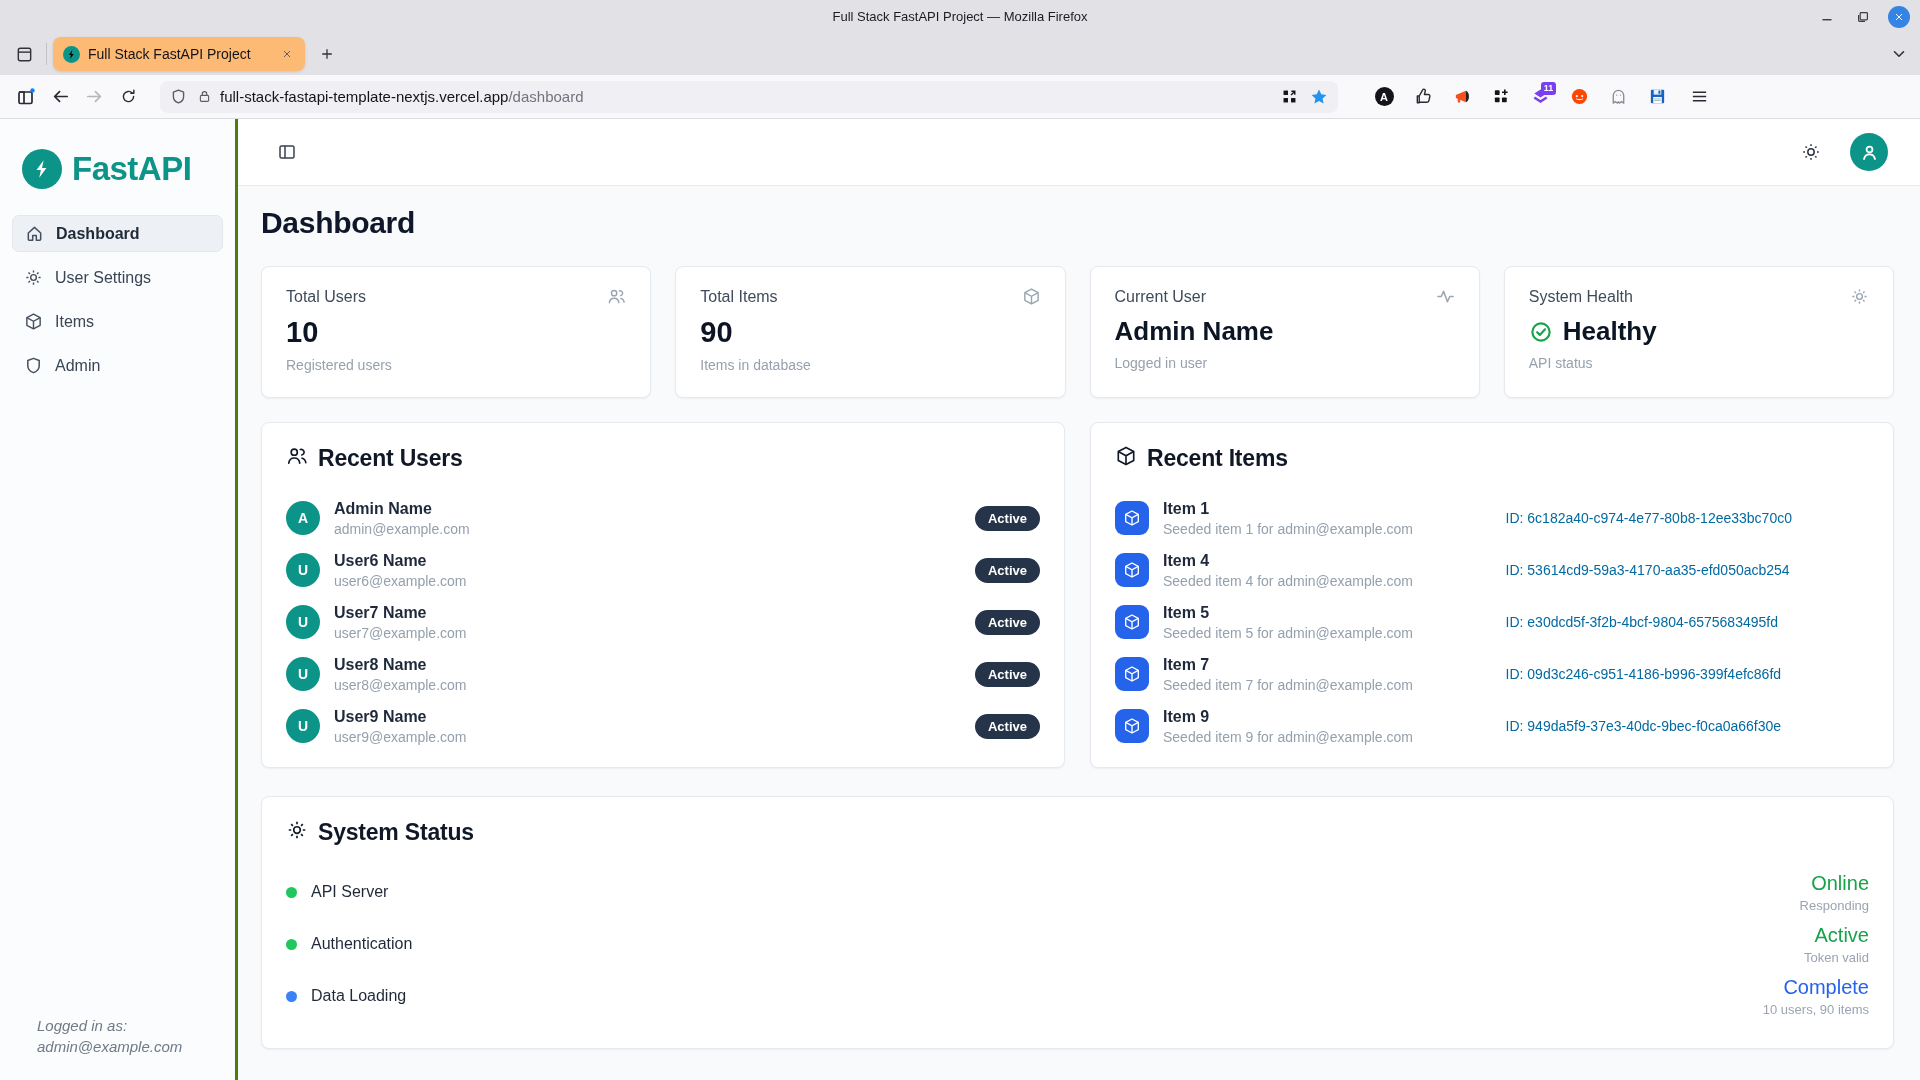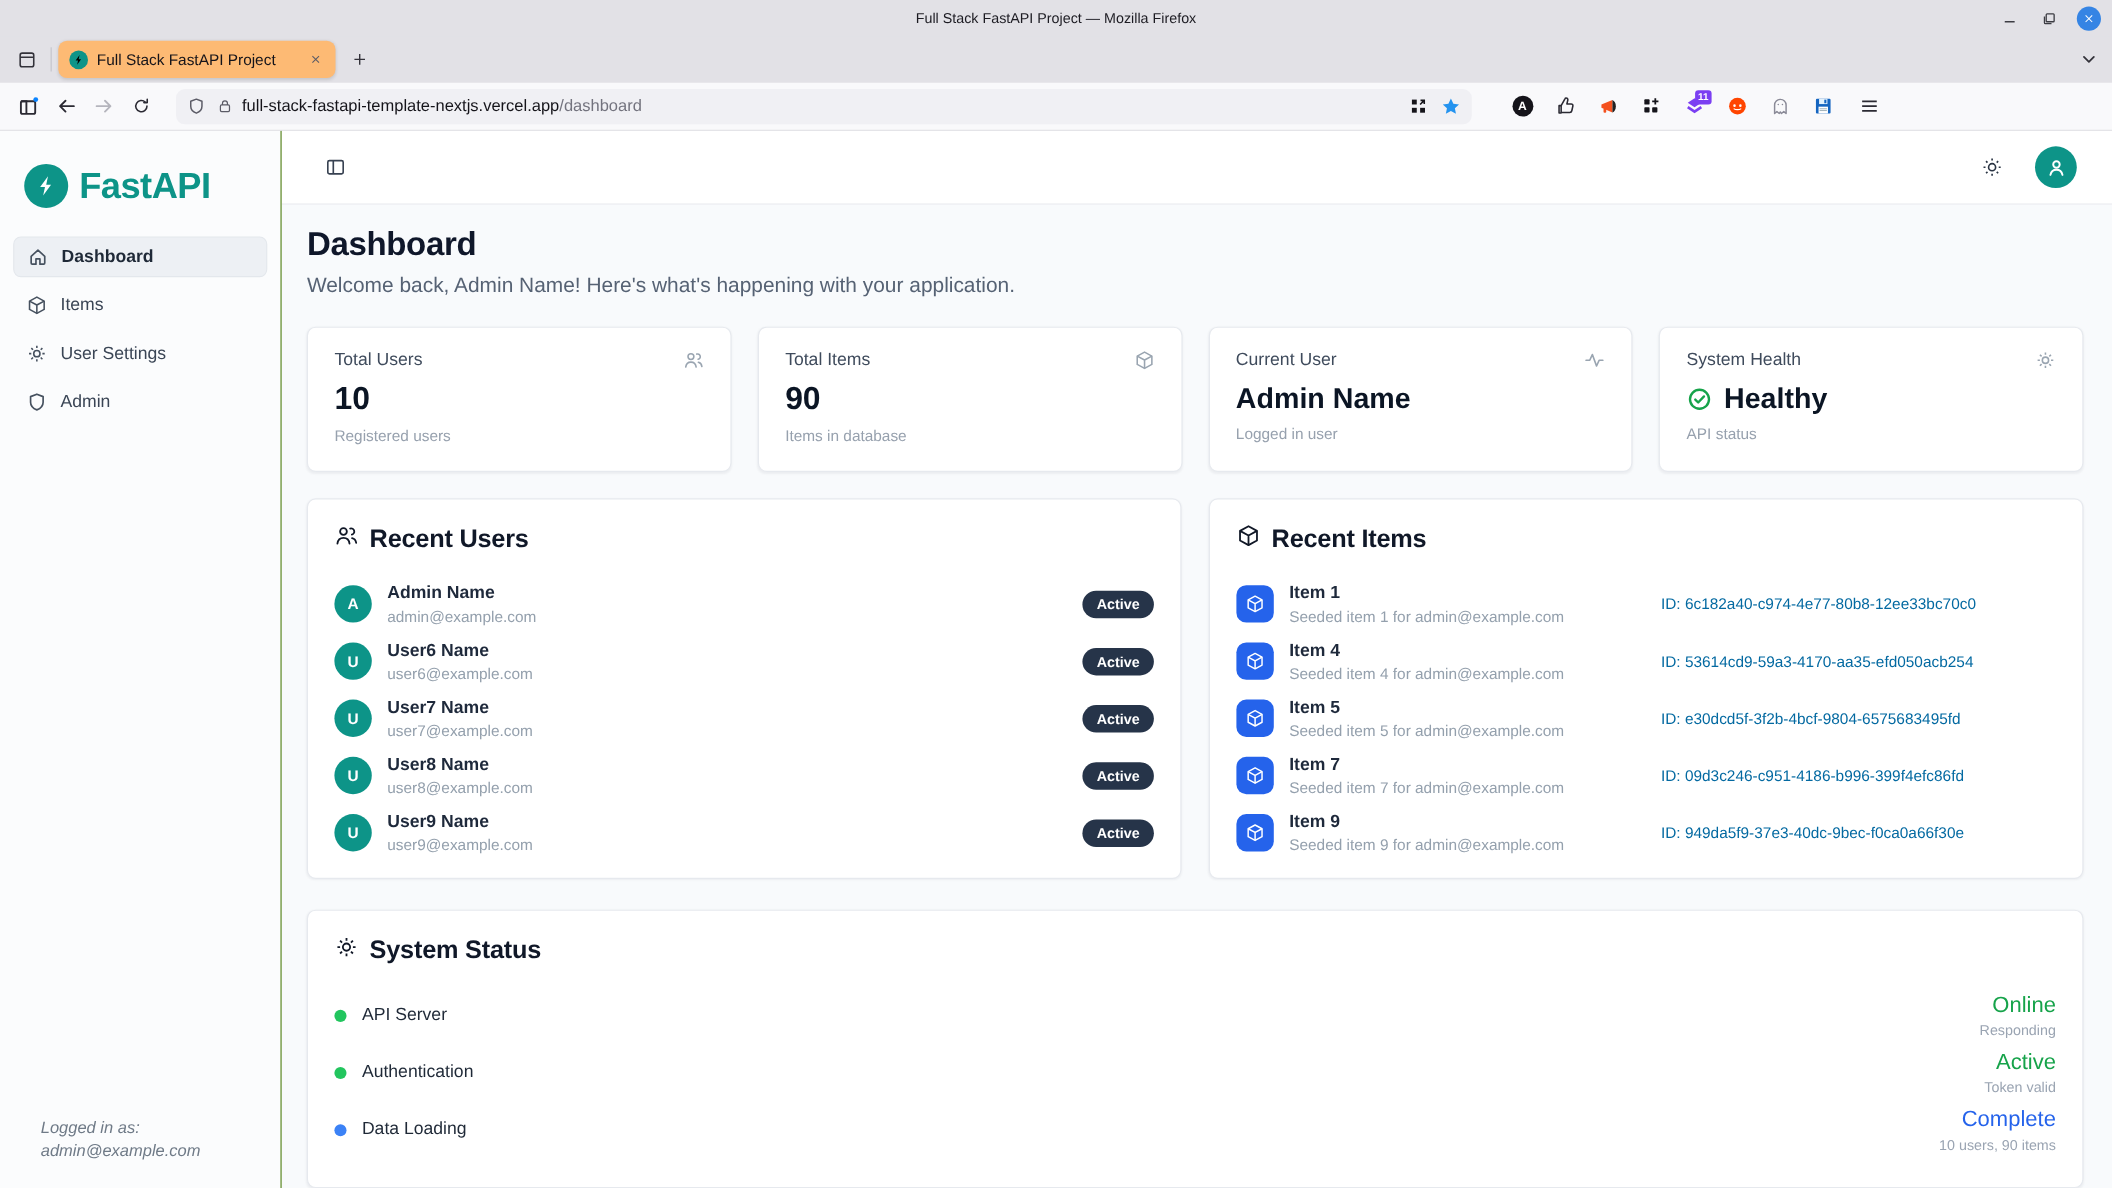--- a/index.html
+++ b/index.html
@@ -35,21 +35,21 @@
   .grid-icon { color:#15141a; }
   .star-icon { color:#2493ef; }
   .ext-cluster { display:flex; align-items:center; gap:19px; margin-left:26px; margin-right:8px; }
   .ext { position:relative; width:20px; height:20px; display:flex; align-items:center; justify-content:center; }
   .adguard-circ { width:19px; height:19px; border-radius:50%; background:#15141a; color:#fff; font-size:11px; font-weight:bold; display:flex; align-items:center; justify-content:center; }
   .ext-badge { position:absolute; top:-5px; right:-6px; min-width:15px; height:13px; background:#7b3ff2; color:#fff; font-size:9px; font-weight:bold; border-radius:3px; display:flex; align-items:center; justify-content:center; padding:0 2px; }
   .menu-btn { width:32px; height:32px; display:flex; align-items:center; justify-content:center; color:#2b2a33; margin-left:6px; }
 
   
   .app { display:flex; height:961px; background:#f8fafc; }
-  .sidebar { width:256px; background:#fbfcfd; border-right:1px solid #4d7c0f; position:relative; padding:22px 12px 0; }
+  .sidebar { width:238px; background:#fbfcfd; border-right:3px solid #4d7c0f; position:relative; padding:22px 12px 0; }
   .brand { display:flex; align-items:center; gap:10px; padding:8px 10px 26px; }
   .brand-bolt { width:40px; height:40px; border-radius:50%; background:#0d9488; display:flex; align-items:center; justify-content:center; color:#fff; }
   .brand-name { font-size:33px; font-weight:600; color:#0d9488; letter-spacing:-0.5px; }
   .nav-item { display:flex; align-items:center; gap:12px; height:37px; padding:0 12px; border-radius:7px; margin-bottom:7px; font-size:16px; color:#3a4555; cursor:pointer; }
   .nav-item .ic { color:#46515f; }
   .nav-item.active { background:#edf0f4; border:1px solid #e3e7ec; color:#1f2937; font-weight:600; }
   .sidebar-foot { position:absolute; left:37px; bottom:22px; font-size:15px; color:#6f7a87; line-height:1.45;font-style:italic; }
 
   .main { flex:1; display:flex; flex-direction:column; min-width:0; }
   .main-header { height:67px; background:#fff; border-bottom:1px solid #e8eaee; display:flex; align-items:center; padding:0 32px; }
@@ -386,29 +386,29 @@
       <span class="brand-name">FastAPI</span>
     </div>
     <div class="nav-item active">
       <svg class="ic" width="19" height="19">
           <use href="#i-home"></use>
         </svg>
       <span>Dashboard</span>
     </div>
     <div class="nav-item">
       <svg class="ic" width="19" height="19">
+          <use href="#i-gear"></use>
+        </svg>
+      <span>User Settings</span>
+    </div>
+    <div class="nav-item">
+      <svg class="ic" width="19" height="19">
           <use href="#i-box"></use>
         </svg>
       <span>Items</span>
-    </div>
-    <div class="nav-item">
-      <svg class="ic" width="19" height="19">
-          <use href="#i-gear"></use>
-        </svg>
-      <span>User Settings</span>
     </div>
     <div class="nav-item">
       <svg class="ic" width="19" height="19">
           <use href="#i-shield"></use>
         </svg>
       <span>Admin</span>
     </div>
     <div class="sidebar-foot">
       <div>Logged in as:</div>
       <div>admin@example.com</div>
@@ -431,21 +431,20 @@
         <div class="avatar-btn">
             <svg class="ic" width="21" height="21">
               <use href="#i-person"></use>
             </svg>
           </div>
       </div>
     </div>
 
     <div class="content">
       <div class="page-title">Dashboard</div>
-      <div class="page-subtitle">Welcome back, Admin Name! Here's what's happening with your application.</div>
 
       <div class="stats">
         <div class="card stat-card">
           <div class="stat-top">
             <span class="stat-label">Total Users</span>
             <svg class="ic stat-icon" width="19" height="19">
                 <use href="#i-users"></use>
               </svg>
           </div>
           <div class="stat-value">10</div>

